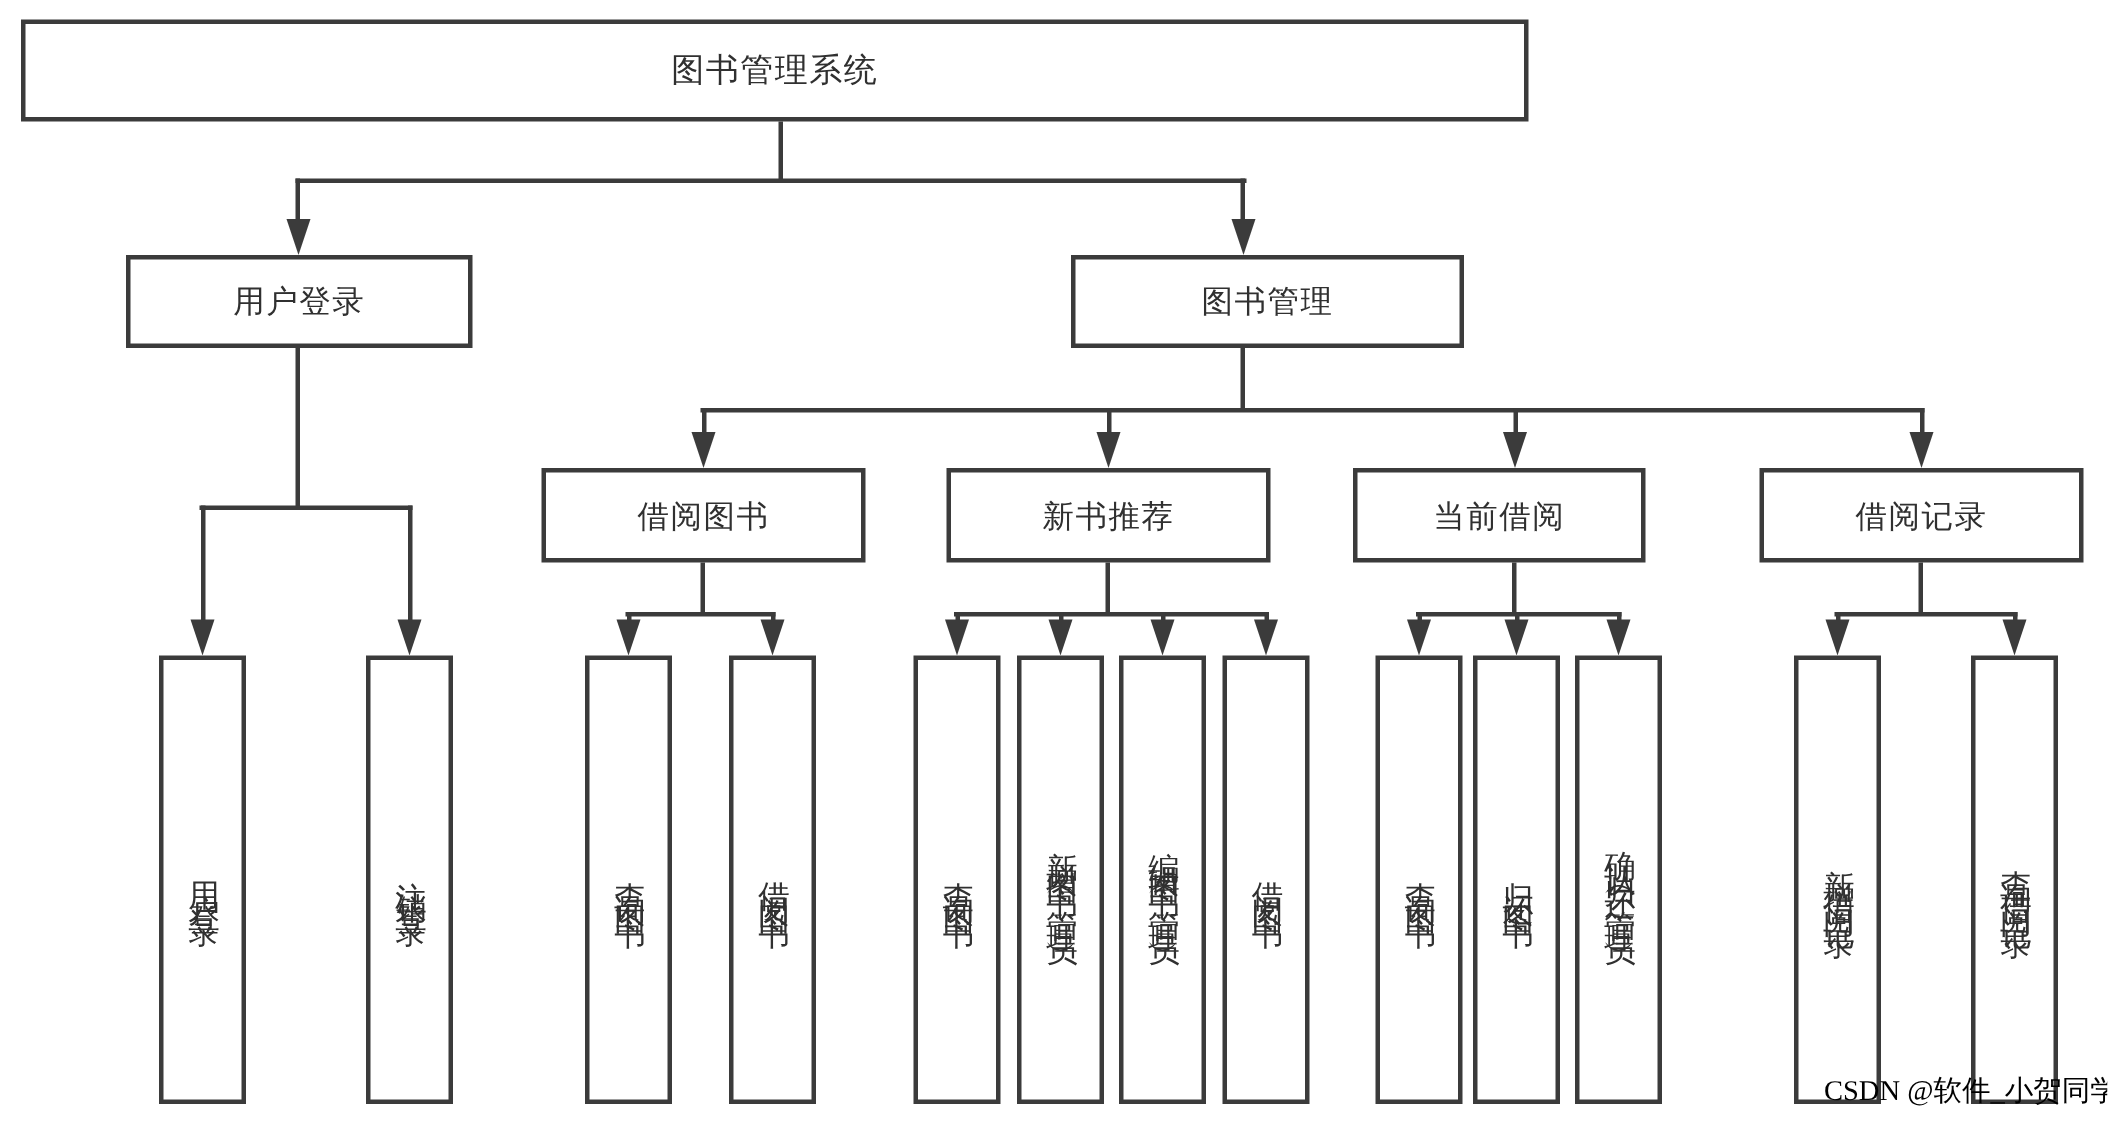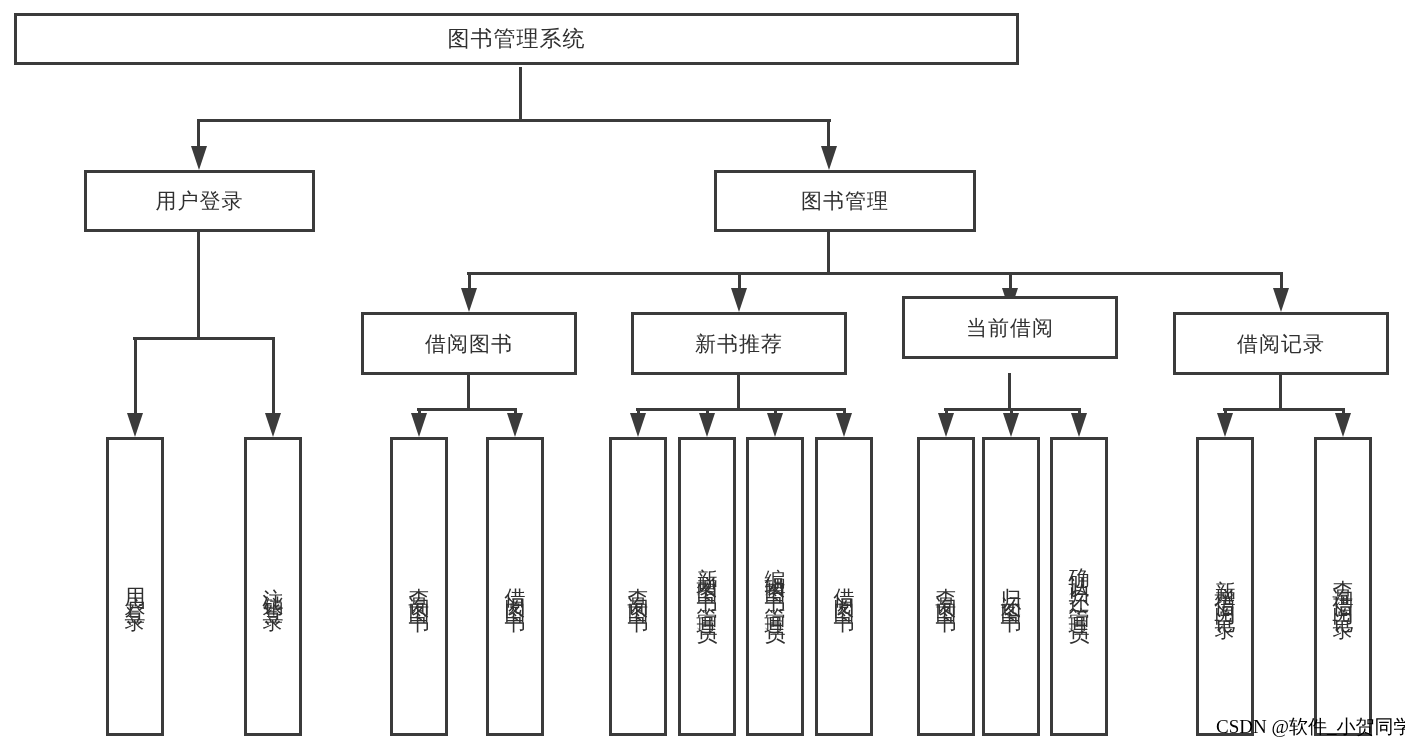--- a/index.html
+++ b/index.html
@@ -27,38 +27,38 @@
   .watermark{
     position:absolute;left:1216px;top:714px;z-index:6;
     font-size:19px;color:#000000;white-space:nowrap;font-family:Liberation Serif, serif;
   }
 </style>
 </head>
 <body>
 
 <div id="stage">
 
-  <div class="box rootbox" style="left:14px;top:13px;width:1005px;height:52px">
+  <div class="box rootbox" style="left:14px;top:13px;width:1005px;height:68px">
     <span>图书管理系统</span>
   </div>
 
   <div class="box hbox" style="left:84px;top:170px;width:231px;height:62px">
     <span>用户登录</span>
   </div>
   <div class="box hbox" style="left:714px;top:170px;width:262px;height:62px">
     <span>图书管理</span>
   </div>
 
   <div class="box hbox" style="left:361px;top:312px;width:216px;height:63px">
     <span>借阅图书</span>
   </div>
   <div class="box hbox" style="left:631px;top:312px;width:216px;height:63px">
     <span>新书推荐</span>
   </div>
-  <div class="box hbox" style="left:902px;top:296px;width:216px;height:63px">
+  <div class="box hbox" style="left:902px;top:312px;width:195px;height:63px">
     <span>当前借阅</span>
   </div>
   <div class="box hbox" style="left:1173px;top:312px;width:216px;height:63px">
     <span>借阅记录</span>
   </div>
 
   <div class="box leaf" style="left:106px">
     <span class="vtext">用户登录</span>
   </div>
   <div class="box leaf" style="left:244px">

